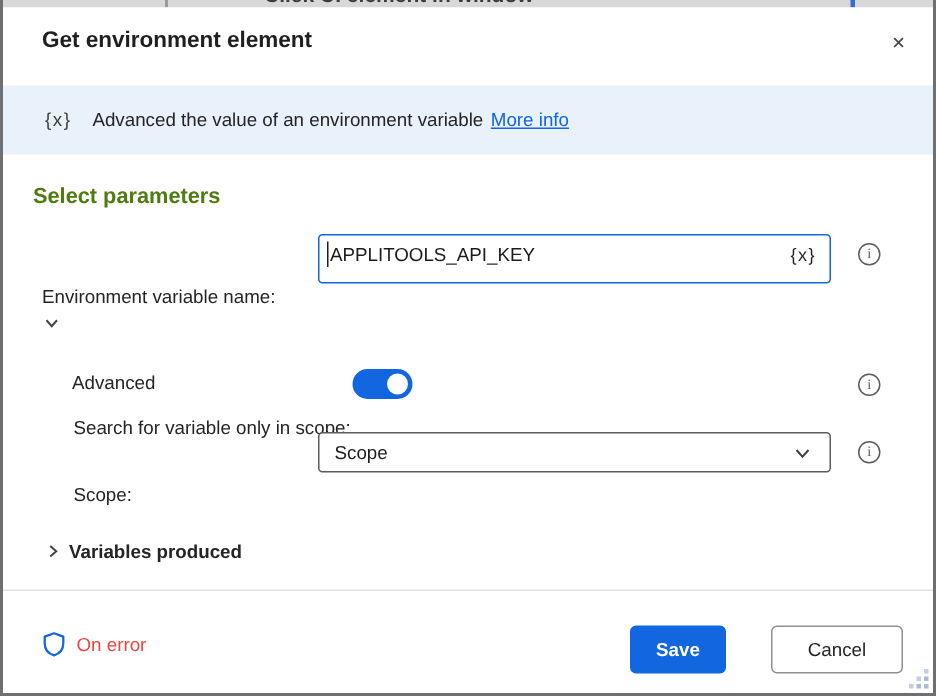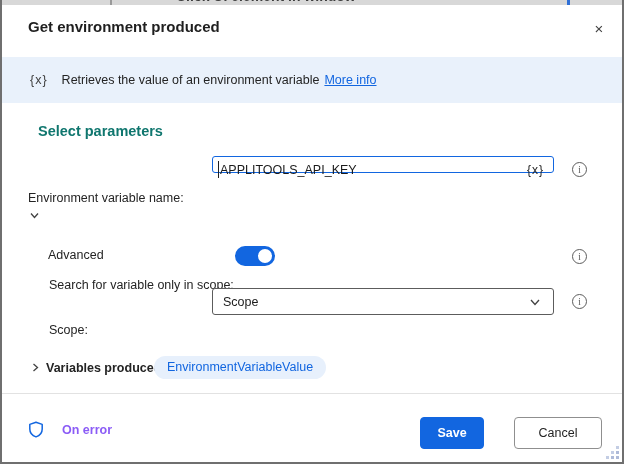--- a/index.html
+++ b/index.html
@@ -18,25 +18,25 @@
   .dialog { position:absolute; left:0; top:5px; width:620px; height:457px; background:#fff; }
 
   .title { position:absolute; left:26px; top:13px; font-size:15px; font-weight:600; color:#1f1f1f; }
   .close-btn { position:absolute; left:584px; top:10px; width:26px; height:26px; display:flex; align-items:center; justify-content:center; font-size:15px; color:#424242; cursor:default; }
 
   .info-bar { position:absolute; left:0; top:52px; width:620px; height:46px; background:#e9f1fb; display:flex; align-items:center; padding-left:28px; }
   .fx-glyph { font-size:12.5px; color:#3d3d3d; letter-spacing:1px; margin-right:14px; }
   .info-text { font-size:12.5px; color:#242424; }
   .info-link { font-size:12.5px; color:#1266e0; text-decoration:underline; margin-left:5px; }
 
-  .section-heading { position:absolute; left:36px; top:118px; font-size:14.5px; font-weight:600; color:#0f766e; }
+  .section-heading { position:absolute; left:20px; top:118px; font-size:14.5px; font-weight:600; color:#4d7c0f; }
 
   .row-label { position:absolute; font-size:12.5px; color:#242424; white-space:nowrap;margin-top:28px; }
 
-  .text-input { position:absolute; left:210px; top:151px; width:342px; height:17px; border:1.5px solid #1266e0; border-radius:3px; background:#fff; }
+  .text-input { position:absolute; left:210px; top:151px; width:342px; height:33px; border:1.5px solid #1266e0; border-radius:3px; background:#fff; }
   .caret { position:absolute; left:5px; top:4px; width:1px; height:17px; background:#1f1f1f; }
   .input-value { position:absolute; left:7px; top:6px; font-size:12.5px; color:#1b1b1b; }
   .input-fx { position:absolute; right:9px; top:6px; font-size:12px; color:#1f1f1f; letter-spacing:1px; }
 
   .info-icon { position:absolute; left:570px; width:15px; height:15px; border:1px solid #5c5c5c; border-radius:50%; display:flex; align-items:center; justify-content:center; font-size:9.5px; color:#5c5c5c; font-family:"Liberation Serif", serif; }
 
   .chev { position:absolute; }
   .adv-label { position:absolute; left:46px; top:203px; font-size:12.5px; color:#242424;margin-top:40px; }
 
   .toggle { position:absolute; left:233px; top:241px; width:40px; height:20px; border-radius:10px; background:#1266e0; }
@@ -44,47 +44,47 @@
 
   .dropdown { position:absolute; left:210px; top:283px; width:342px; height:27px; border:1px solid #5c5c5c; border-radius:3px; background:#fff; }
   .dropdown .dd-value { position:absolute; left:10px; top:6px; font-size:12.5px; color:#1b1b1b; }
   .dropdown .dd-chev { position:absolute; right:12px; top:8px; }
 
   .varprod-label { position:absolute; left:44px; top:356px; font-size:12.5px; font-weight:600; color:#242424; }
   .badge { position:absolute; left:152px; top:351px; height:23px; border-radius:12px; background:#e7f0fc; color:#1266e0; font-size:12.5px; line-height:23px; padding:0 13px; }
 
   .footer-divider { position:absolute; left:0; top:388px; width:620px; height:1px; background:#e2e2e2; }
 
-  .on-error { position:absolute; left:26px; top:416px; display:flex; align-items:center; gap:18px; color:#8b5cf6; font-size:12.5px; font-weight:700; }
+  .on-error { position:absolute; left:26px; top:416px; display:flex; align-items:center; gap:7px; color:#ef4444; font-size:12.5px; font-weight:400; }
   .btn { position:absolute; top:412px; height:32px; border-radius:4px; font-size:12.5px; display:flex; align-items:center; justify-content:center; }
   .btn-save { left:418px; width:64px; background:#1266e0; color:#ffffff; font-weight:600; border:1px solid #1266e0; }
   .btn-cancel { left:512px; width:88px; background:#ffffff; color:#242424; border:1px solid #8f8f8f; }
 
   .grip { position:absolute; right:3px; bottom:3px; width:3px; height:3px; background:#aebad8;
           box-shadow:-5px 0 0 #aebad8, -10px 0 0 #c3cde4, 0 -5px 0 #aebad8, -5px -5px 0 #c3cde4, 0 -10px 0 #c3cde4; }
 </style>
 </head>
 <body>
 
 <div class="screen">
 
   <div class="bg-strip">
     <span class="bg-text">Click UI element in window</span>
     <span class="bg-tick-gray"></span>
     <span class="bg-tick-blue"></span>
   </div>
 
   <div class="dialog">
 
-    <div class="title">Get environment produced</div>
+    <div class="title">Get environment element</div>
     <div class="close-btn">×</div>
 
     <div class="info-bar">
       <span class="fx-glyph">{x}</span>
-      <span class="info-text">Retrieves the value of an environment variable</span>
+      <span class="info-text">Advanced the value of an environment variable</span>
       <a class="info-link" href="#">More info</a>
     </div>
 
     <div class="section-heading">Select parameters</div>
 
     <div class="row-label" style="left:26px; top:158px;">Environment variable name:</div>
     <div class="text-input">
       <span class="caret"></span>
       <span class="input-value">APPLITOOLS_API_KEY</span>
       <span class="input-fx">{x}</span>
@@ -108,21 +108,20 @@
       <svg class="dd-chev" width="12" height="11" viewBox="0 0 12 11">
         <polyline points="2,3 6,7.5 10,3" fill="none" stroke="#424242" stroke-width="1.3"></polyline>
       </svg>
     </div>
     <div class="info-icon" style="top:289px;">i</div>
 
     <svg class="chev" style="left:28px; top:357px;" width="11" height="11" viewBox="0 0 11 11">
       <polyline points="3.5,2 7.5,5.5 3.5,9" fill="none" stroke="#424242" stroke-width="1.3"></polyline>
     </svg>
     <div class="varprod-label">Variables produced</div>
-    <div class="badge">EnvironmentVariableValue</div>
 
     <div class="footer-divider"></div>
 
     <div class="on-error">
       <svg width="16" height="17" viewBox="0 0 16 17">
         <path d="M8 1.2 L14.2 3.4 V8 C14.2 12 11.4 14.8 8 15.9 C4.6 14.8 1.8 12 1.8 8 V3.4 Z" fill="none" stroke="#1266e0" stroke-width="1.5" stroke-linejoin="round"></path>
       </svg>
       <span>On error</span>
     </div>
     <div class="btn btn-save">Save</div>

